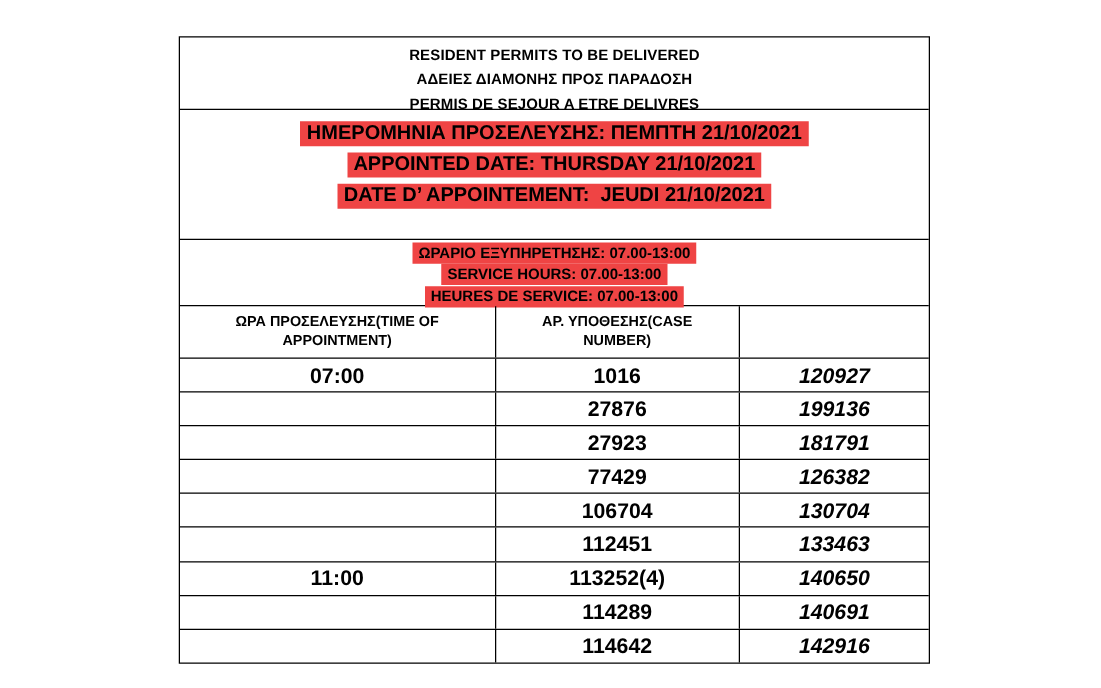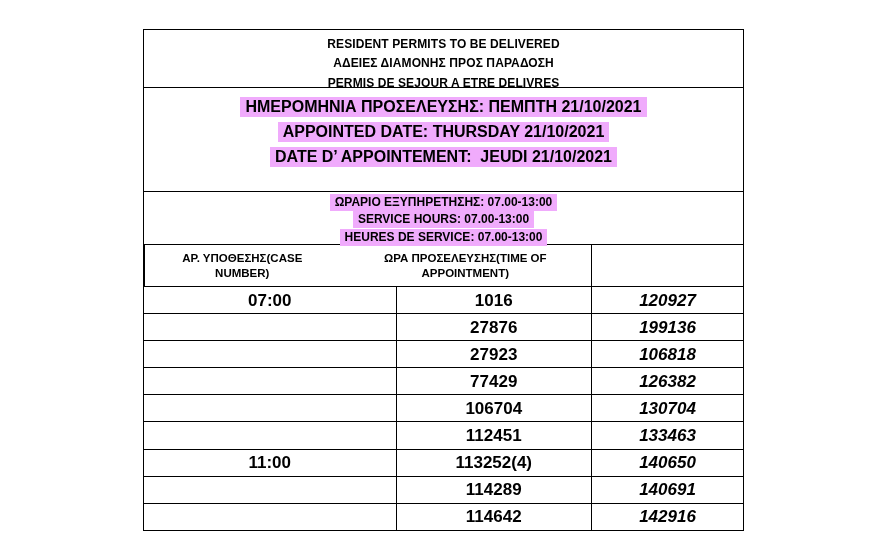--- a/index.html
+++ b/index.html
@@ -53,21 +53,21 @@
     box-sizing: border-box;
     height: 53px;
     border-top: 1.5px solid #000000;
     padding-top: 2px;
     text-align: center;
     font-size: 12px;
     margin-top: 24px;
   }
   .sec-hours .line { line-height: 17.3px; height: 17.3px; }
   .hl {
-    background: #f0abfc;
+    background: #ef4444;
     padding: 1px 5px 2px 5px;
     white-space: pre-wrap;
   }
   
   .row {
     display: flex;
     box-sizing: border-box;
     border-top: 1.5px solid #000000;
   }
   .c {
@@ -123,39 +123,39 @@
       </div>
       <div class="line">
         <span class="hl">SERVICE HOURS: 07.00-13:00</span>
       </div>
       <div class="line">
         <span class="hl">HEURES DE SERVICE: 07.00-13:00</span>
       </div>
     </div>
 
     <div class="row header-row">
+      <div class="c c1">ΩΡΑ ΠΡΟΣΕΛΕΥΣΗΣ(TIME OF APPOINTMENT)</div>
       <div class="c c2">ΑΡ. ΥΠΟΘΕΣΗΣ(CASE NUMBER)</div>
-      <div class="c c1">ΩΡΑ ΠΡΟΣΕΛΕΥΣΗΣ(TIME OF APPOINTMENT)</div>
       <div class="c c3"></div>
     </div>
 
     <div class="row data-row">
       <div class="c c1">07:00</div>
       <div class="c c2">1016</div>
       <div class="c c3">120927</div>
     </div>
     <div class="row data-row">
       <div class="c c1"></div>
       <div class="c c2">27876</div>
       <div class="c c3">199136</div>
     </div>
     <div class="row data-row">
       <div class="c c1"></div>
       <div class="c c2">27923</div>
-      <div class="c c3">106818</div>
+      <div class="c c3">181791</div>
     </div>
     <div class="row data-row">
       <div class="c c1"></div>
       <div class="c c2">77429</div>
       <div class="c c3">126382</div>
     </div>
     <div class="row data-row">
       <div class="c c1"></div>
       <div class="c c2">106704</div>
       <div class="c c3">130704</div>

